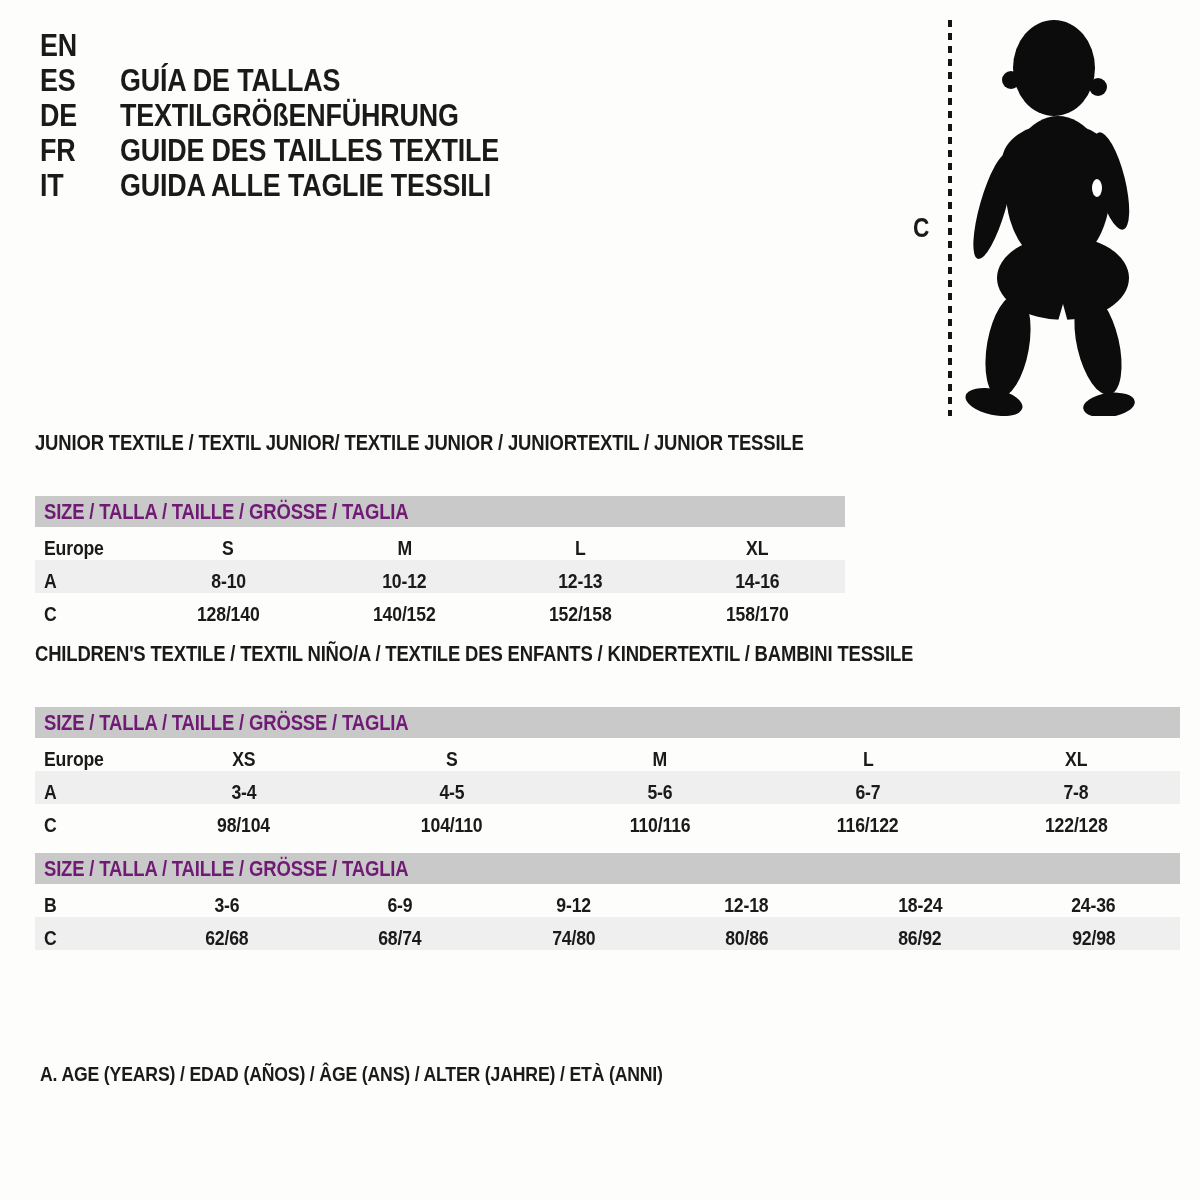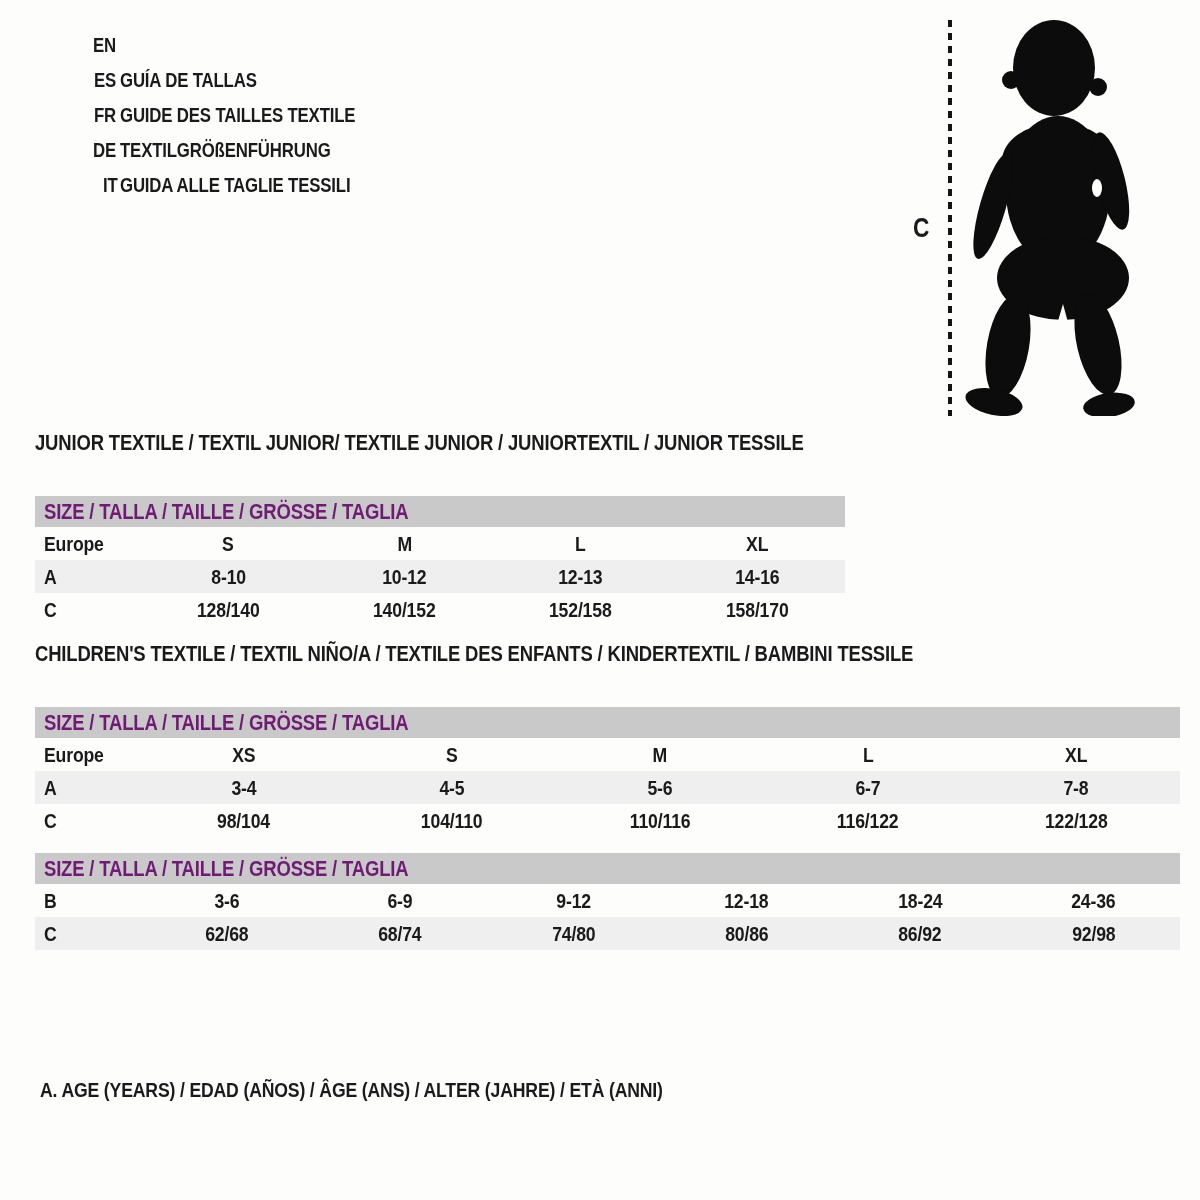--- a/index.html
+++ b/index.html
@@ -8,68 +8,68 @@
     background:#fdfdfc;color:#1a1a1a;
     font-family:"Liberation Sans","DejaVu Sans",sans-serif;
     font-weight:700;letter-spacing:-0.2px;
   }
   
   .tx{display:inline-block;transform:scaleX(.84);transform-origin:0 50%;white-space:nowrap;}
   .txc{display:inline-block;transform:scaleX(.84);transform-origin:50% 50%;white-space:nowrap;}
 
   
   .lang-block{position:absolute;left:40px;top:28px;}
-  .lang-row{display:flex;height:35px;align-items:center;font-size:20px;text-align:right;}
+  .lang-row{display:flex;height:35px;align-items:center;font-size:32px;}
   .lang-code{width:80px;flex:none;}
 
   
   .c-label{position:absolute;left:913px;top:213px;font-size:27px;}
   .dash-line{position:absolute;left:946px;top:16px;}
   .baby-svg{position:absolute;left:963px;top:16px;}
 
   
   .size-table{position:absolute;}
   #t1{left:35px;top:430px;width:810px;}
   #t2{left:35px;top:641px;width:1145px;}
   #t3{left:35px;top:853px;width:1145px;}
   .table-title{font-size:22px;line-height:26px;}
   #t1 .table-title{margin-bottom:40px;}
   #t2 .table-title{margin-bottom:40px;}
   #t3 .table-title{line-height:32px;margin-bottom:10px;}
   .thead{height:31px;background:#c9c9c9;display:flex;align-items:center;
          padding-left:9px;box-sizing:border-box;font-size:22px;color:#701a75;}
-  .trow{height:33px;display:flex;align-items:center;font-size:21px;}
+  .trow{height:33px;display:flex;align-items:flex-end;font-size:21px;}
   .trow.shade{background:#f0efef;}
   .rlabel{width:96px;padding-left:9px;flex:none;}
   .rcell{flex:1;text-align:center;}
 
   
   .legend{position:absolute;left:40px;top:1062px;}
-  .legend-line{height:40px;display:flex;align-items:flex-end;font-size:21px;}
+  .legend-line{height:40px;display:flex;align-items:flex-start;font-size:21px;}
 </style>
 </head>
 <body>
 
 <div class="page">
 
   <div class="lang-block">
     <div class="lang-row">
       <span class="lang-code"><span class="tx">EN</span></span>
     </div>
     <div class="lang-row">
       <span class="lang-code"><span class="tx">ES</span></span>
       <span class="lang-label"><span class="tx">GUÍA DE TALLAS</span></span>
     </div>
     <div class="lang-row">
+      <span class="lang-code"><span class="tx">DE</span></span>
+      <span class="lang-label"><span class="tx">TEXTILGRÖßENFÜHRUNG</span></span>
+    </div>
+    <div class="lang-row">
       <span class="lang-code"><span class="tx">FR</span></span>
       <span class="lang-label"><span class="tx">GUIDE DES TAILLES TEXTILE</span></span>
-    </div>
-    <div class="lang-row">
-      <span class="lang-code"><span class="tx">DE</span></span>
-      <span class="lang-label"><span class="tx">TEXTILGRÖßENFÜHRUNG</span></span>
     </div>
     <div class="lang-row">
       <span class="lang-code"><span class="tx">IT</span></span>
       <span class="lang-label"><span class="tx">GUIDA ALLE TAGLIE TESSILI</span></span>
     </div>
   </div>
 
   <span class="c-label"><span class="tx">C</span></span>
 
   <svg class="dash-line" width="8" height="402">

